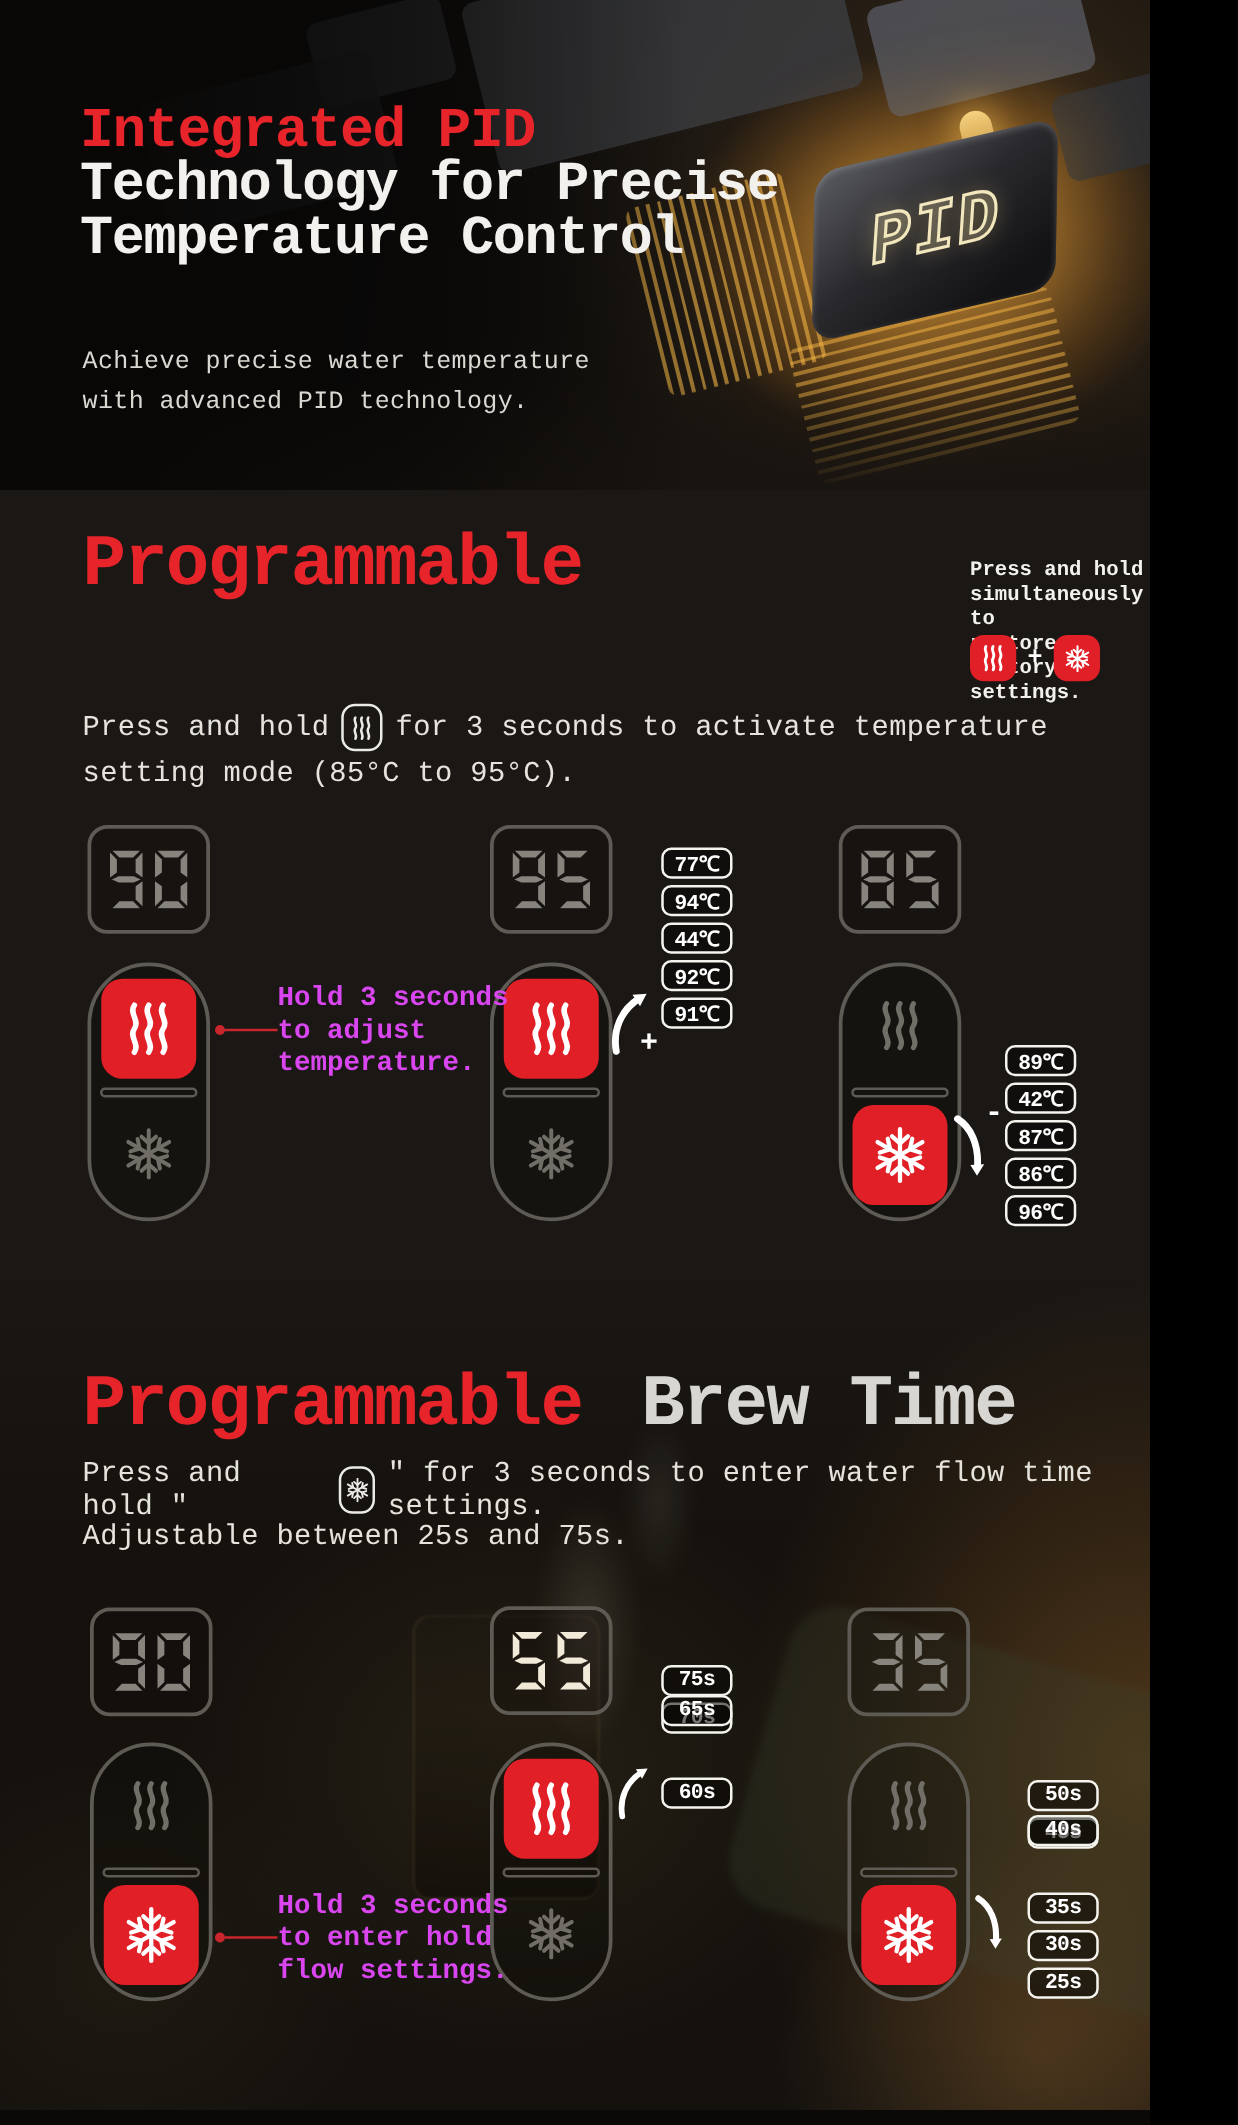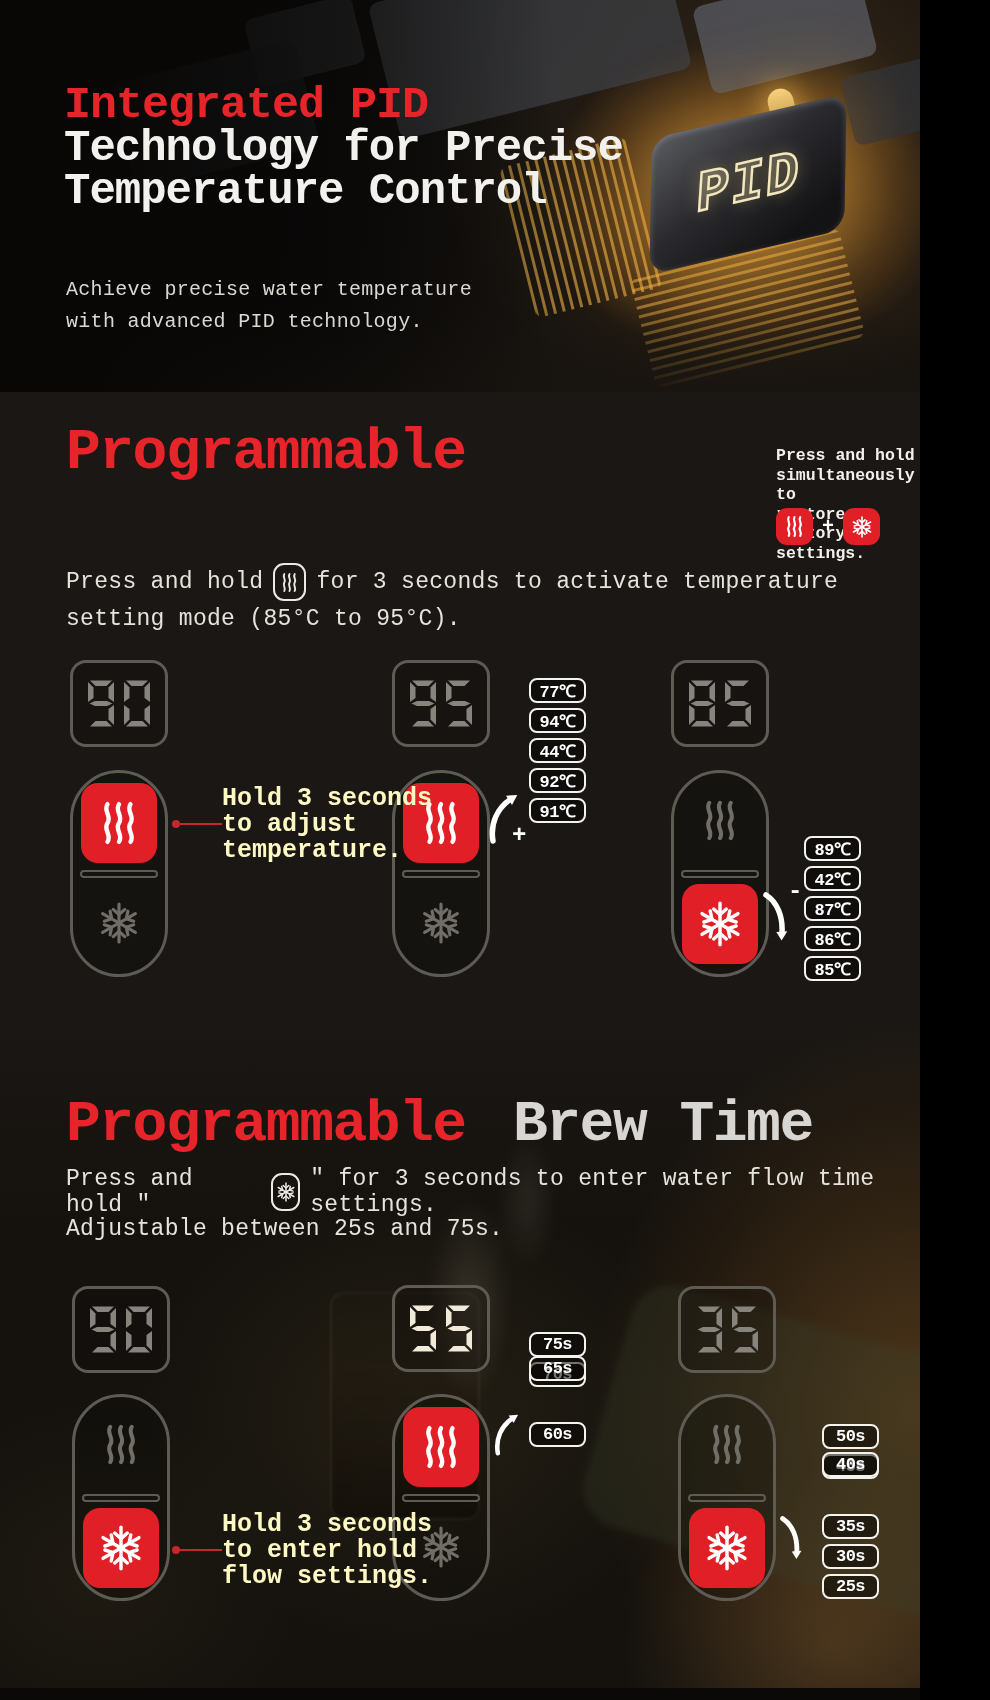--- a/index.html
+++ b/index.html
@@ -86,21 +86,21 @@
   .ghost .ic-snow2{width:42px;height:42px;}
 
   .vlabel{position:absolute;width:57px;height:25px;border:2.5px solid #f5f3ee;border-radius:8px;
     background:rgba(10,8,6,.55);color:#fff;font-weight:700;font-size:17px;
     display:flex;align-items:center;justify-content:center;letter-spacing:-.5px;}
   .arrow{position:absolute;color:#fff;}
   .sign{position:absolute;color:#fff;font-weight:700;font-size:24px;line-height:24px;}
   .pointer{position:absolute;display:flex;align-items:center;}
   .pointer .dot{width:8px;height:8px;border-radius:50%;background:var(--callout-line,#c9252c);}
   .pointer .pline{width:42px;height:2px;background:var(--callout-line,#c9252c);}
-  .callout{position:absolute;font-weight:700;font-size:25px;line-height:26px;color:#fef9c3;}
+  .callout{position:absolute;font-weight:700;font-size:22px;line-height:26px;color:#d946ef;}
   .callout span{display:block;}
 
   
   .brew-photo{position:absolute;left:0;top:1020px;width:990px;height:680px;background:
     radial-gradient(420px 520px at 92% 58%, rgba(196,130,52,.33), rgba(120,75,25,.14) 55%, transparent 76%),
     radial-gradient(300px 260px at 84% 92%, rgba(205,150,80,.22), transparent 70%),
     radial-gradient(380px 320px at 42% 58%, rgba(95,85,45,.20), transparent 72%),
     radial-gradient(280px 240px at 10% 82%, rgba(72,64,36,.18), transparent 72%),
     linear-gradient(180deg,#1a1714 0%, rgba(23,20,17,0) 30%), #15120e;}
   .machine{position:absolute;left:600px;top:1330px;width:430px;height:250px;border-radius:40px;
@@ -332,21 +332,21 @@
   <div class="vlabel fg" style="left:529px;top:798px">91℃</div>
   <svg class="arrow fg" style="left:486px;top:792px;width:36px;height:52px">
       <use href="#arrow-up"></use>
     </svg>
   <span class="sign fg" style="left:512px;top:824px">+</span>
 
   <div class="vlabel fg" style="left:804px;top:836px">89℃</div>
   <div class="vlabel fg" style="left:804px;top:866px">42℃</div>
   <div class="vlabel fg" style="left:804px;top:896px">87℃</div>
   <div class="vlabel fg" style="left:804px;top:926px">86℃</div>
-  <div class="vlabel fg" style="left:804px;top:956px">85℃</div>
+  <div class="vlabel fg" style="left:804px;top:956px">96℃</div>
   <svg class="arrow fg" style="left:762px;top:892px;width:36px;height:52px">
       <use href="#arrow-down"></use>
     </svg>
   <span class="sign fg" style="left:788px;top:880px">-</span>
 
   <h2 class="h2 oneline fg abs" style="left:66px;top:1092px">
     <span class="red">Programmable</span>
     <span class="wt">Brew Time</span>
   </h2>
 

